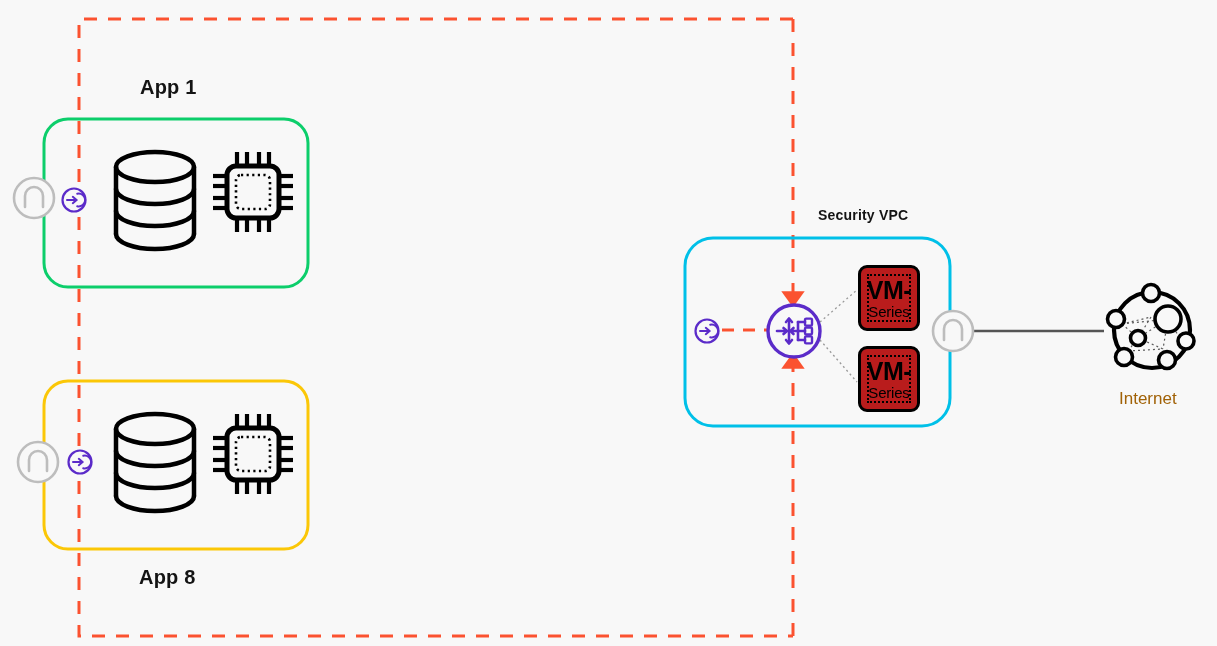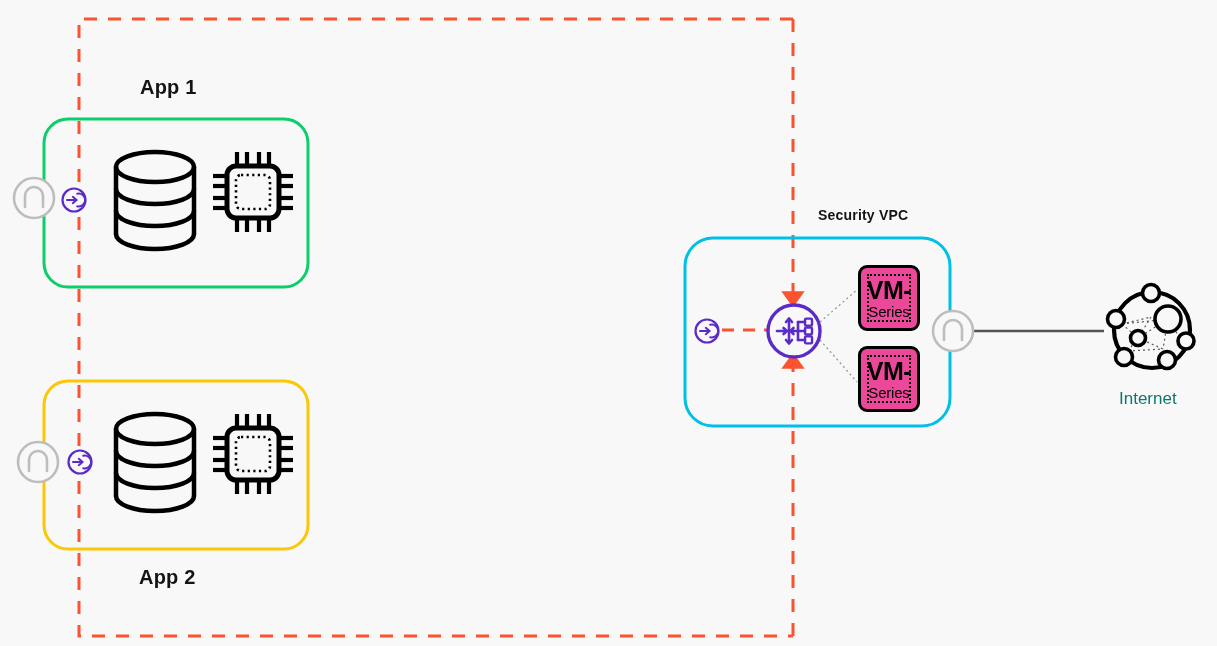--- a/index.html
+++ b/index.html
@@ -41,27 +41,27 @@
   }
   .vpc-title {
     font-size: 14px;
     letter-spacing: 0.2px;
   }
   .internet-label {
     position: absolute;
     font-family: "Liberation Sans", sans-serif;
     font-size: 17px;
     font-weight: normal;
-    color: #0f766e;
+    color: #a16207;
     white-space: nowrap;
   }
   .vm-box {
     position: absolute;
     box-sizing: border-box;
-    background: #ec4899;
+    background: #b91c1c;
     border: 3px solid #000000;
     border-radius: 9px;
     display: flex;
     align-items: center;
     justify-content: center;
   }
   .vm-inner {
     box-sizing: border-box;
     width: calc(100% - 12px);
     height: calc(100% - 12px);
@@ -271,21 +271,21 @@
         <circle cx="15" cy="30" r="8.5"></circle>
         <circle cx="16" cy="-11" r="13"></circle>
         <circle cx="-14" cy="8" r="7.5"></circle>
       </g>
     </g>
 
   </svg>
 
   <div class="label-text app-title" style="left:140px; top:76px;">App 1</div>
 
-  <div class="label-text app-title" style="left:139px; top:566px;">App 2</div>
+  <div class="label-text app-title" style="left:139px; top:566px;">App 8</div>
 
   <div class="label-text vpc-title" style="left:818px; top:207px;">Security VPC</div>
 
   <div class="internet-label" style="left:1119px; top:389px;">Internet</div>
 
   <div class="vm-box" style="left:858px; top:265px; width:62px; height:66px;">
     <div class="vm-inner">
       <span class="vm-l1">VM-</span>
       <span class="vm-l2">Series</span>
     </div>

